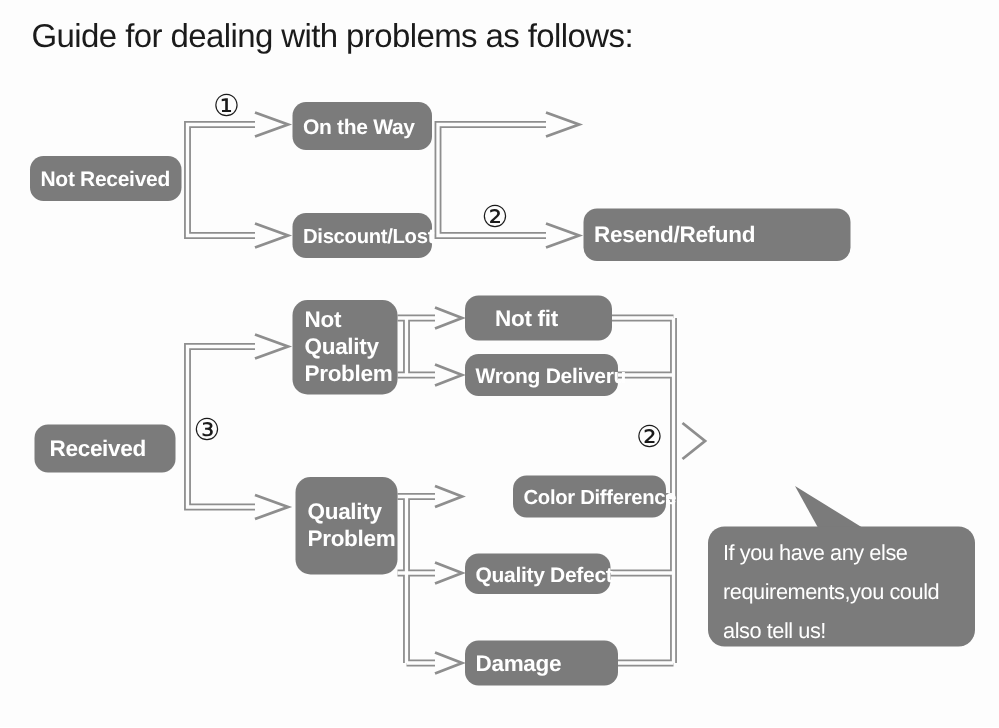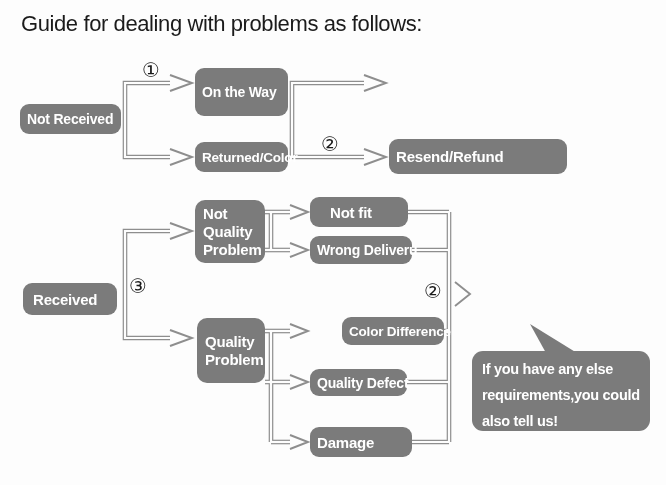--- a/index.html
+++ b/index.html
@@ -24,25 +24,25 @@
   .node.multi{
     white-space:normal;line-height:18px;font-size:15px;padding:14px 8px;border-radius:10px;
   }
   .step{
     position:absolute;font-family:"DejaVu Sans",sans-serif;font-size:20px;
     line-height:20px;color:#1a1a1a;
   }
   .bubble{
     position:absolute;left:472px;top:351px;width:178px;height:80px;
     background:#7b7b7b;color:#ffffff;border-radius:11px;box-sizing:border-box;
-    padding:5px 9px 0 10px;font-size:14.5px;line-height:26px;letter-spacing:-0.3px;font-weight:bold;
+    padding:5px 9px 0 10px;font-size:14.5px;line-height:26px;letter-spacing:-0.3px;
   }
   
   #n-not-received      {left:20px;  top:104px; width:101px; height:30px;}
-  #n-on-the-way        {left:195px; top:68px;  width:93px;  height:48px;}
+  #n-on-the-way        {left:195px; top:68px;  width:93px;  height:32px;}
   #n-returned-lost     {left:195px; top:142px; width:93px;  height:30px; font-size:13.5px;}
   #n-please-wait       {left:390px; top:67px;  width:177px; height:31px;}
   #n-resend-refund     {left:389px; top:139px; width:178px; height:35px; font-size:15px;}
   #n-received          {left:23px;  top:283px; width:94px;  height:32px; font-size:15px; padding-left:10px;}
   #n-not-quality       {left:195px; top:200px; width:70px;  height:63px;}
   #n-quality-problem   {left:197px; top:318px; width:68px;  height:65px;}
   #n-not-fit           {left:310px; top:197px; width:98px;  height:30px; font-size:15px; padding-left:20px;}
   #n-wrong-deliveru    {left:310px; top:236px; width:102px; height:28px;}
   #n-color-difference  {left:310px; top:317px; width:102px; height:28px; font-size:13.5px;margin-left:32px;}
   #n-quality-defect    {left:310px; top:369px; width:97px;  height:27px;}
@@ -117,21 +117,21 @@
       <path d="M 290 324 L 308 331 L 290 338"></path>
       <path d="M 290 375 L 308 382 L 290 389"></path>
       <path d="M 290 435 L 308 442 L 290 449"></path>
       <path d="M 455 282 L 470 294 L 455 306"></path>
     </g>
     <polygon points="530,324 577,353 546,353" fill="#7b7b7b"></polygon>
   </svg>
 
   <div class="node" id="n-not-received">Not Received</div>
   <div class="node" id="n-on-the-way">On the Way</div>
-  <div class="node" id="n-returned-lost">Returned/Color</div>
+  <div class="node" id="n-returned-lost">Discount/Lost</div>
   <div class="node" id="n-resend-refund">Resend/Refund</div>
   <div class="node" id="n-received">Received</div>
   <div class="node multi" id="n-not-quality">Not Quality Problem</div>
   <div class="node multi" id="n-quality-problem">Quality Problem</div>
   <div class="node" id="n-not-fit">Not fit</div>
   <div class="node" id="n-wrong-deliveru">Wrong Deliveru</div>
   <div class="node" id="n-color-difference">Color Difference</div>
   <div class="node" id="n-quality-defect">Quality Defect</div>
   <div class="node" id="n-damage">Damage</div>
 

